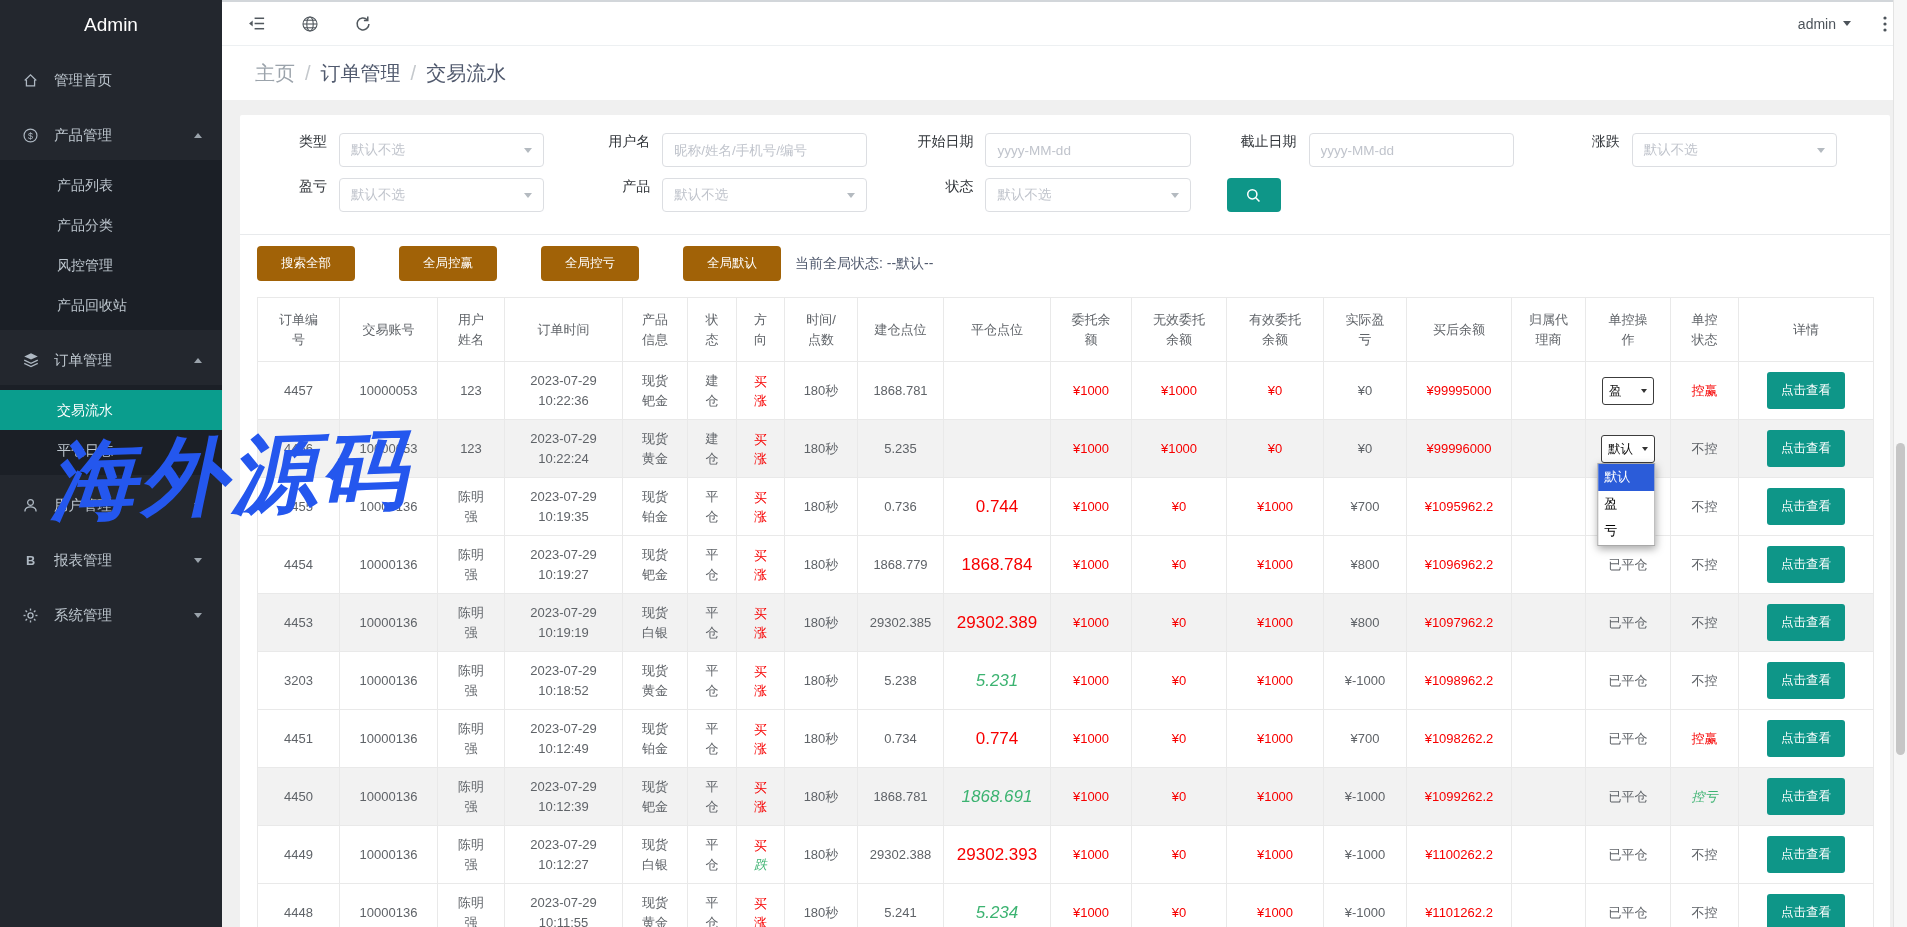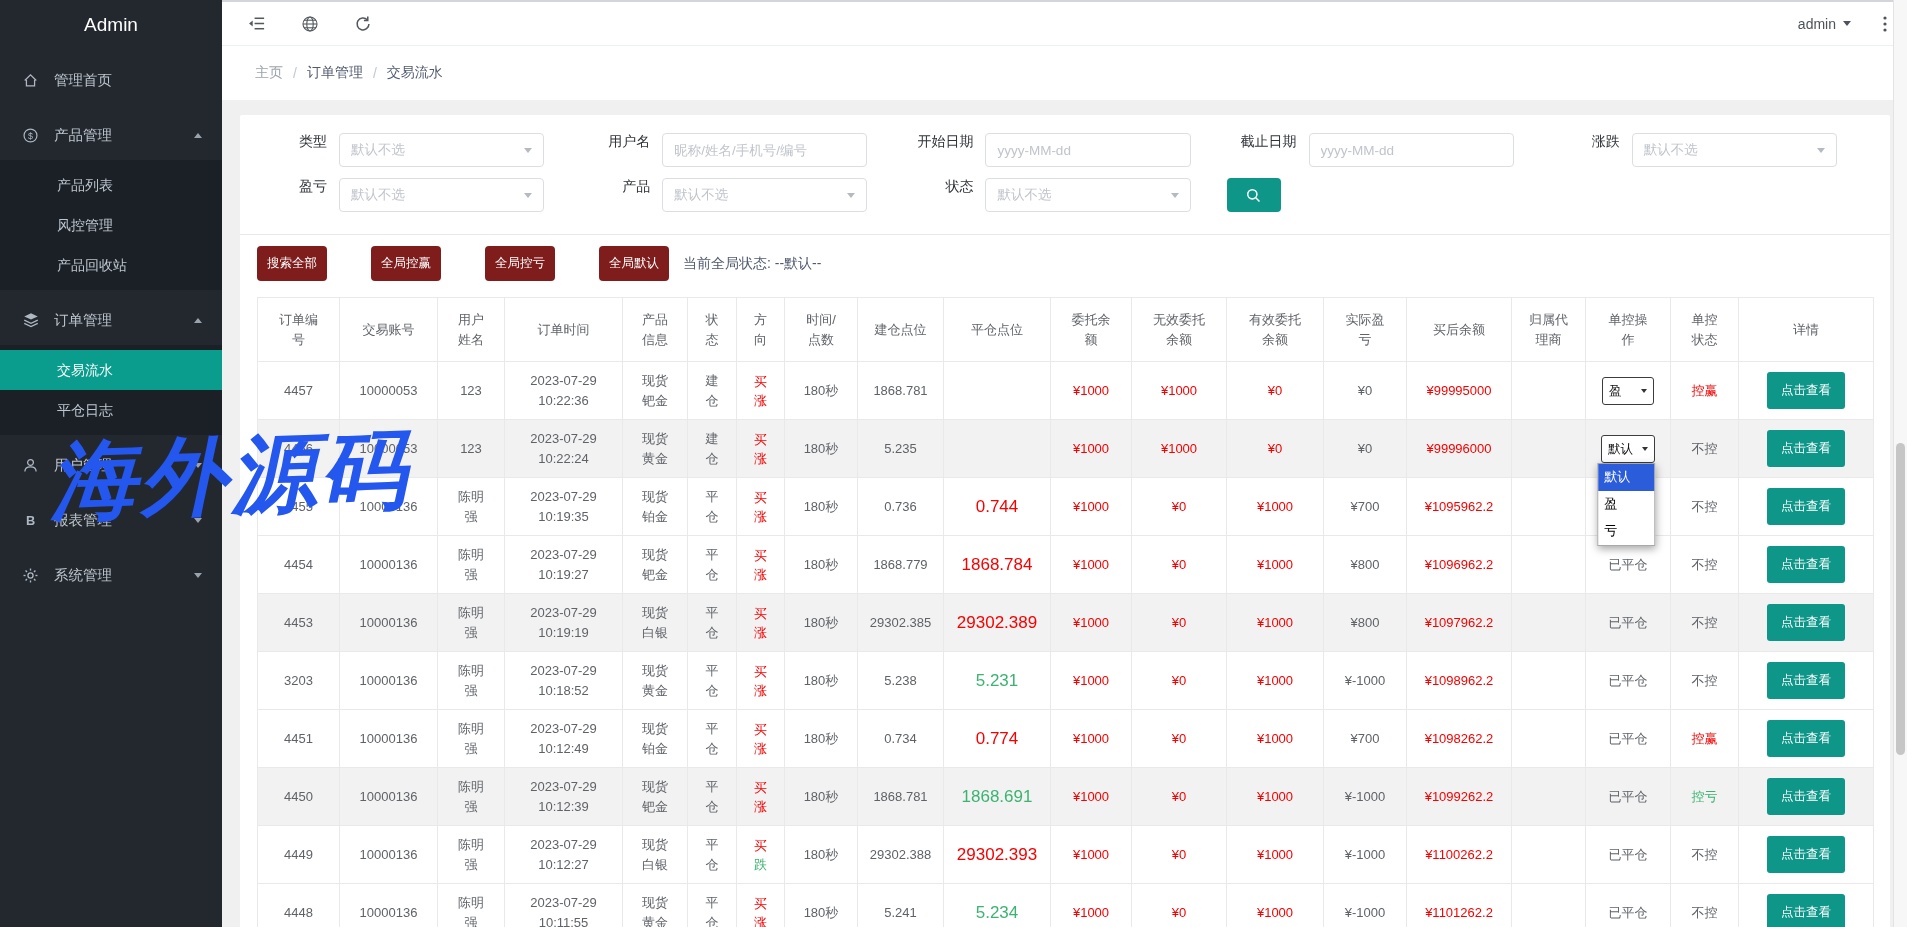--- a/index.html
+++ b/index.html
@@ -26,21 +26,21 @@
   .topbar { height:46px; background:#fff; border-top:2px solid #d2d6da; border-bottom:1px solid #edf0f2;
             display:flex; align-items:center; padding:0 20px 0 25px; }
   .tb-icon { margin-right:35px; display:flex; color:#51585e; cursor:pointer; }
   .tb-right { margin-left:auto; display:flex; align-items:center; color:#4c535a; font-size:14px; }
   .admin-box { display:flex; align-items:center; gap:7px; cursor:pointer; }
   .admin-caret { width:0; height:0; border-left:4.5px solid transparent; border-right:4.5px solid transparent;
                  border-top:5.5px solid #4c535a; }
   .dots { margin-left:32px; display:flex; cursor:pointer; }
 
   .breadcrumb { height:54px; background:#fff; display:flex; align-items:center; padding-left:33px;
-                font-size:14px; color:#515a6e; }
+                font-size:20px; color:#515a6e; }
   .bc-item.first { color:#9ba3ab; cursor:pointer; }
   .bc-sep { color:#c4c8cc; margin:0 10px; }
 
   .content { flex:1; background:#f0f0f0; padding:15px 17px 0 18px; overflow:hidden; }
   .panel { background:#fff; border-radius:2px; padding:0 17px; min-height:830px; }
 
   
   .filters { display:grid; grid-template-columns:repeat(5,1fr); row-gap:11px; padding:18px 0 22px; }
   .f-item { display:flex; padding-right:36px; }
   .f-item.btn-cell { padding-right:0; }
@@ -53,35 +53,35 @@
   .f-caret { position:absolute; right:11px; top:14px; width:0; height:0;
              border-left:4.5px solid transparent; border-right:4.5px solid transparent;
              border-top:5.5px solid #b4bac0; }
   .search-btn { width:54px; height:34px; background:#0e9688; border:none; border-radius:4px;
                 display:flex; align-items:center; justify-content:center; cursor:pointer; }
 
   .divider { height:1px; background:#e8eaec; margin:0 -17px; }
 
   
   .actions { display:flex; align-items:center; padding:11px 0 0; }
-  .btn-light { background:#7f1d1d; color:#fff; border:none; border-radius:4px; font-size:12.5px;
-               padding:9px 10px; margin-right:44px; cursor:pointer; }
+  .btn-light { background:#a16207; color:#fff; border:none; border-radius:4px; font-size:12.5px;
+               padding:9px 24px; margin-right:44px; cursor:pointer; }
   .btn-light.last { margin-right:14px; }
   .status-text { font-size:14px; color:#515a6e; }
 
   
   .grid-wrap { margin-top:16px; }
   table { width:1616px; table-layout:fixed; border-collapse:collapse; }
   th,td { border:1px solid #e9e9e9; text-align:center; vertical-align:middle;
           font-size:13px; color:#5f6368; }
   th { height:64px; font-weight:400; line-height:20px; white-space:pre-line; padding:0 8px; background:#fff; }
   td { height:58px; line-height:20px; white-space:pre-line; padding:0 4px; }
   tbody tr:nth-child(3n+2) td { background:#f2f2f2; }
   .red { color:#f70000; }
-  .green { color:#3cb371; }
+  .green { color:#3cb371;font-style:italic; }
   td.big { font-size:17px; }
   .dir-char { display:block; line-height:19px; }
   .btn-view { background:#0e9688; color:#fff; border:none; border-radius:3px; font-size:12.5px;
               padding:10px 14px; cursor:pointer; }
   .cell-ctrl { position:relative; }
   .select-box { display:inline-flex; align-items:center; justify-content:space-between; gap:9px;
                 border:1px solid #3c3c3c; border-radius:3px; background:#fff; color:#111;
                 font-size:12.5px; padding:3px 6px; min-width:52px; cursor:pointer; }
   .sb-caret { width:0; height:0; border-left:3.8px solid transparent; border-right:3.8px solid transparent;
               border-top:4.5px solid #333; }
@@ -121,20 +121,21 @@
             <svg viewBox="0 0 20 20" width="17" height="17">
               <circle cx="10" cy="10" r="7.6" fill="none" stroke="currentColor" stroke-width="1.4"></circle>
               <text x="10" y="13.8" text-anchor="middle" font-size="10.5" fill="currentColor">$</text>
             </svg>
           </span>
           <span class="label">产品管理</span>
           <span class="caret up"></span>
         </div>
         <div class="submenu">
           <div class="sub-item">产品列表</div>
+          <div class="sub-item">产品分类</div>
           <div class="sub-item">风控管理</div>
           <div class="sub-item">产品回收站</div>
         </div>
         <div class="nav-item">
           <span class="icon">
             <svg viewBox="0 0 20 20" width="18" height="18">
               <path d="M10 2.5 L17.5 6 L10 9.5 L2.5 6 Z" fill="currentColor"></path>
               <path d="M2.5 10.2 L10 13.7 L17.5 10.2" fill="none" stroke="currentColor" stroke-width="1.4"></path>
               <path d="M2.5 13.8 L10 17.3 L17.5 13.8" fill="none" stroke="currentColor" stroke-width="1.4"></path>
             </svg>

